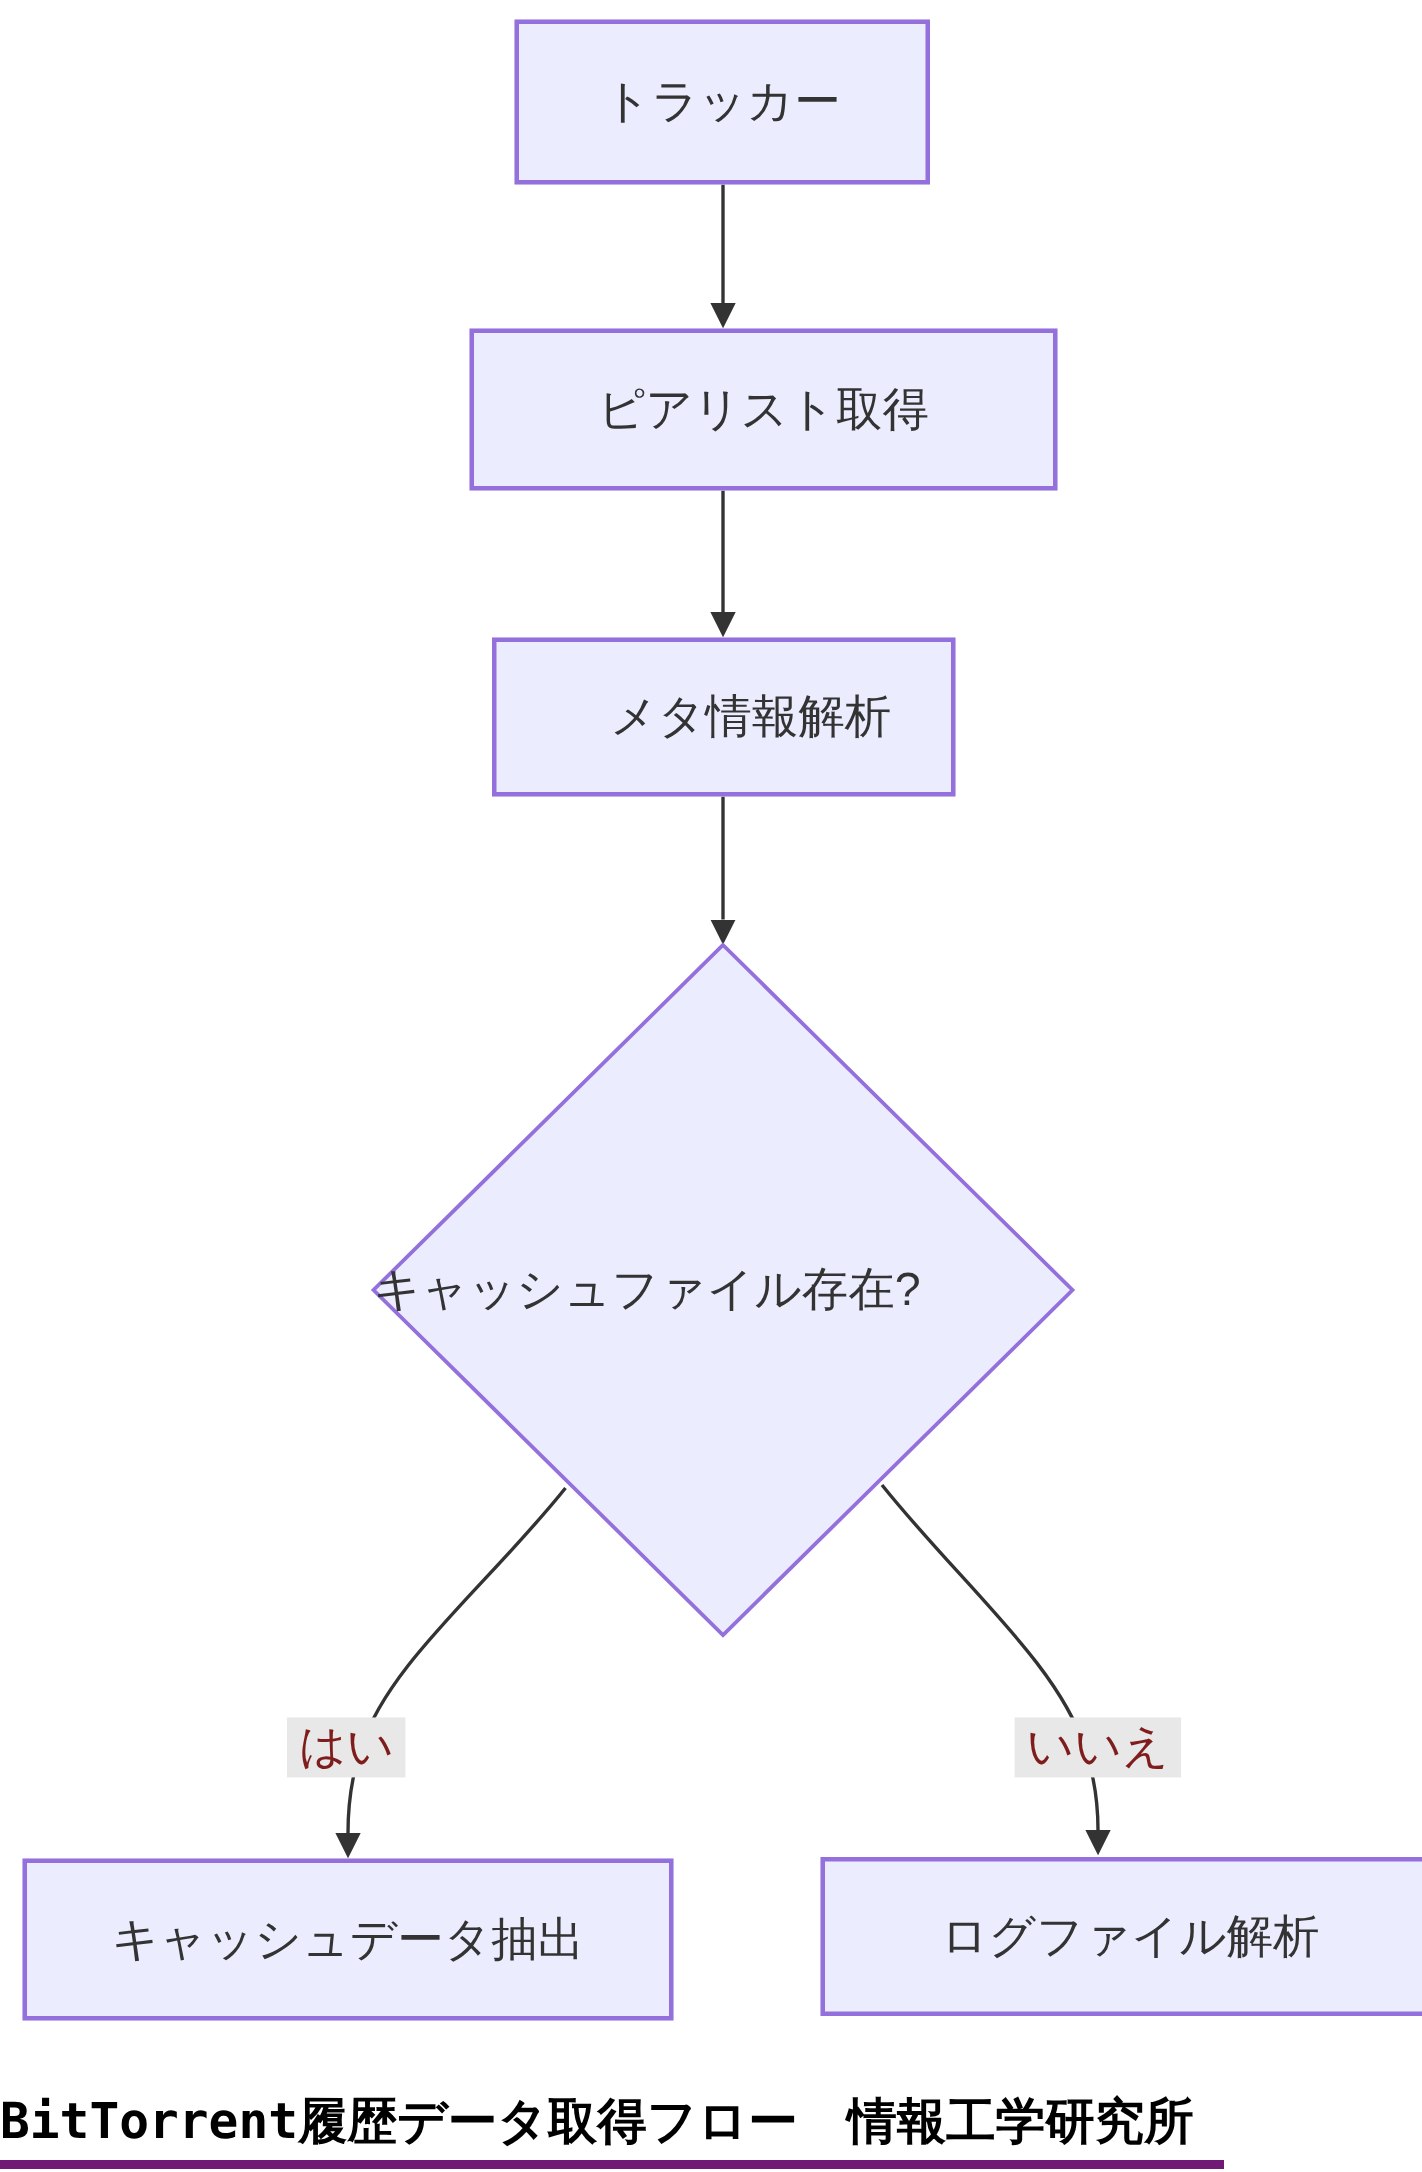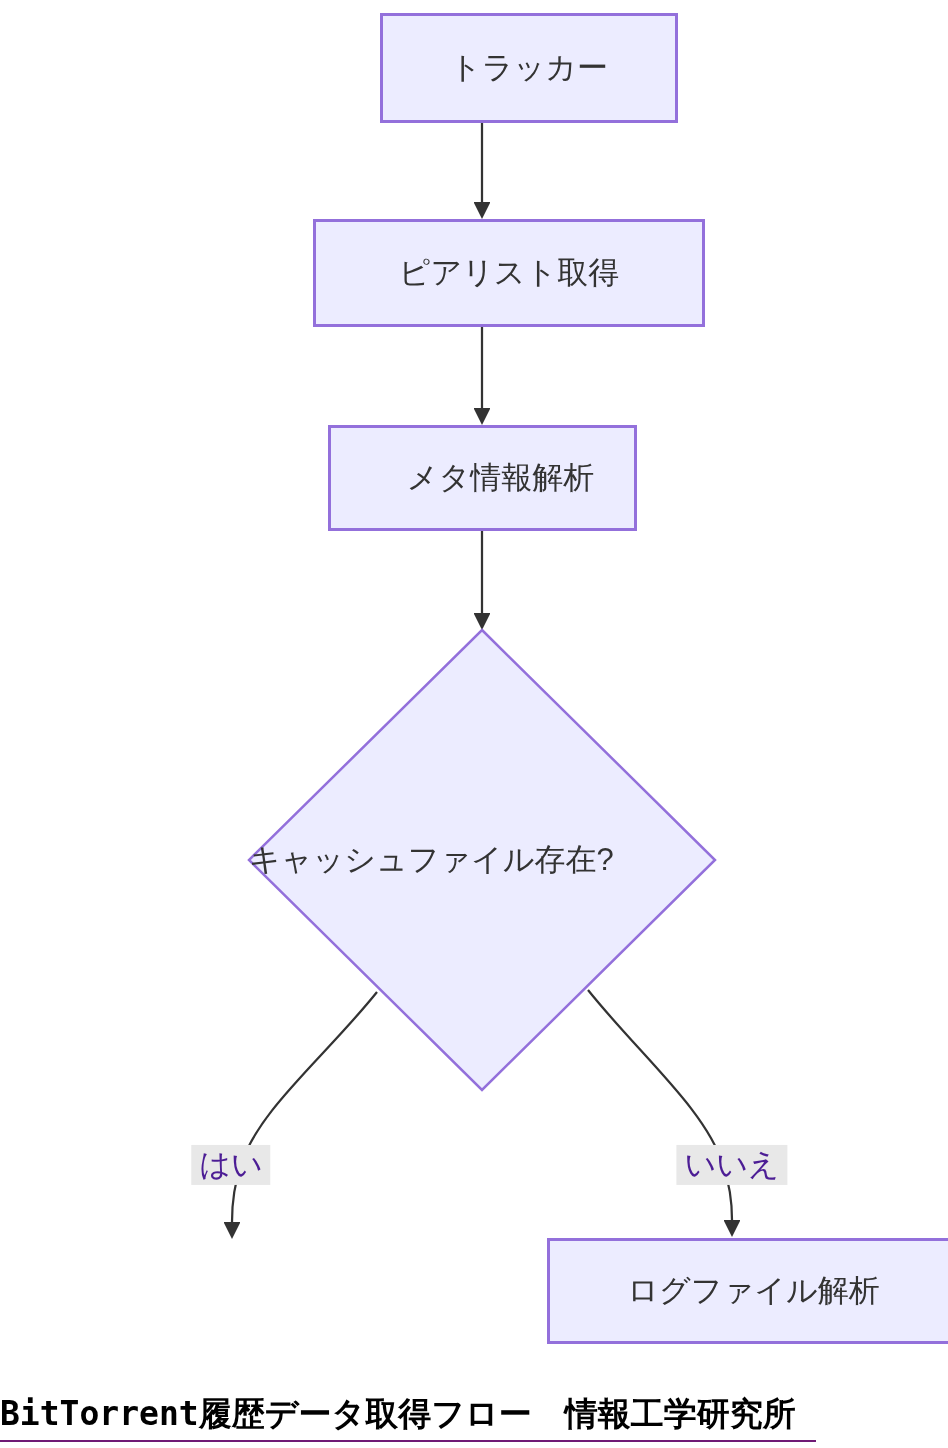--- a/index.html
+++ b/index.html
@@ -56,38 +56,38 @@
     justify-content: flex-start;
     color: #333333;
     font-size: 31px;
     white-space: nowrap;
     pointer-events: none;
   }
   .edge-label {
     position: absolute;
     transform: translate(-50%, -50%);
     background: #E8E8E8;
-    color: #4c1d95;
+    color: #7f1d1d;
     font-size: 31px;
     line-height: 1.1;
     padding: 3px 8px;
     white-space: nowrap;
   }
   .edge-label.yes { left: 231px; top: 1165px; }
   .edge-label.no  { left: 732px; top: 1165px; }
   .diagram-title {
     position: absolute;
     left: 0px;
     top: 1392px;
     font-family: "DejaVu Sans Mono", "Liberation Mono", monospace;
     font-size: 33px;
     font-weight: bold;
     color: #000000;
     white-space: pre;
-    border-bottom: 2px solid #701a75;
+    border-bottom: 6px solid #701a75;
     padding: 0 20px 3px 0;
     display: inline-block;
   }
 </style>
 </head>
 <body>
 
 <div class="canvas">
 
   <svg class="edges-svg">
@@ -97,39 +97,42 @@
       </marker>
     </defs>
     <path class="edge" d="M482,123 L482,202" marker-end="url(#arrow)"></path>
     <path class="edge" d="M482,327 L482,408" marker-end="url(#arrow)"></path>
     <path class="edge" d="M482,531 L482,613" marker-end="url(#arrow)"></path>
     <path class="edge" d="M377,992 C325,1057 258,1110 241,1165 C234,1185 232,1203 232,1222" marker-end="url(#arrow)"></path>
     <path class="edge" d="M588,990 C640,1055 706,1110 723,1165 C730,1185 732,1203 732,1220" marker-end="url(#arrow)"></path>
     <polygon class="diamond-shape" points="482,630 715,860 482,1090 249,860"></polygon>
   </svg>
 
-  <div class="node" style="left:343px; top:13px; width:298px; height:110px;margin-left:37px;">
+  <div class="node" style="left:343px; top:13px; width:277px; height:110px;">
     <span>トラッカー</span>
   </div>
 
   <div class="node" style="left:313px; top:219px; width:392px; height:108px;">
     <span>ピアリスト取得</span>
   </div>
 
   <div class="node" style="left:328px; top:425px; width:309px; height:106px;padding-left:36px;">
     <span>メタ情報解析</span>
   </div>
 
   <div class="diamond-label">
     <span>キャッシュファイル存在?</span>
   </div>
 
   <div class="edge-label yes">はい</div>
   <div class="edge-label no">いいえ</div>
 
+  <div class="node" style="left:15px; top:1239px; width:434px; height:108px;">
+    <span>キャッシュデータ抽出</span>
+  </div>
 
   <div class="node" style="left:547px; top:1238px; width:413px; height:106px;">
     <span>ログファイル解析</span>
   </div>
 
   <div class="diagram-title">BitTorrent履歴データ取得フロー　情報工学研究所</div>
 
 </div>
 
 </body></html>

